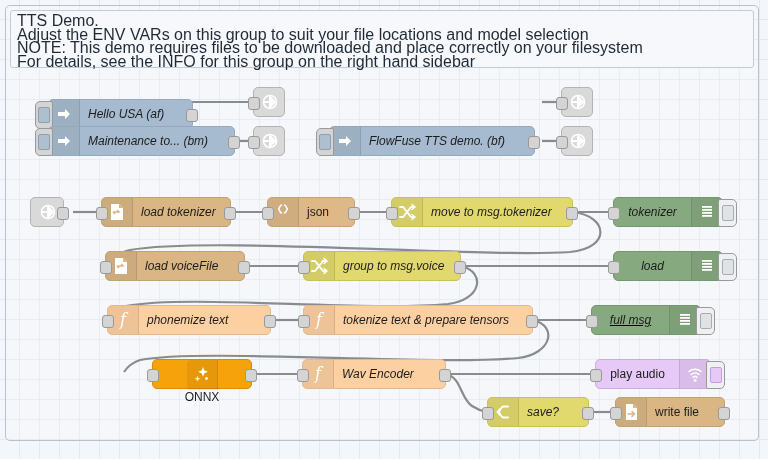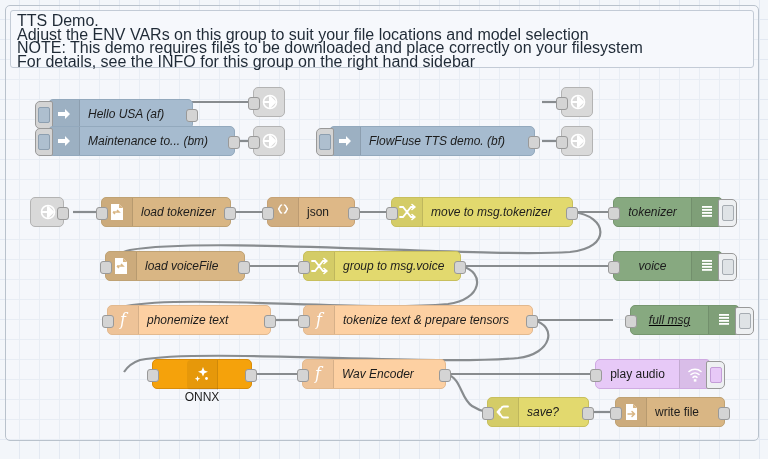--- a/index.html
+++ b/index.html
@@ -333,21 +333,21 @@
         <path d="M2 4h3l8 10h3M2 14h3l8-10h3" stroke="#fff" stroke-width="1.8" fill="none" stroke-linecap="round"></path>
         <path d="M14 1.5L17 4l-3 2.5M14 11.5L17 14l-3 2.5" stroke="#fff" stroke-width="1.6" fill="none" stroke-linecap="round" stroke-linejoin="round"></path>
       </svg>
     </span>
     <span class="lbl italic">group to msg.voice</span>
     <span class="port out"></span>
   </div>
 
   <div class="node n-debug" style="left:613px;top:251px;width:110px;">
     <span class="port in"></span>
-    <span class="lbl italic center">voice</span>
+    <span class="lbl italic center">load</span>
     <span class="ico right">
       <svg width="14" height="16" viewBox="0 0 14 16">
         <g fill="#fff">
             <rect x="2" y="2" width="10" height="1.8"></rect>
             <rect x="2" y="5" width="10" height="1.8"></rect>
         <rect x="2" y="8" width="10" height="1.8"></rect>
             <rect x="2" y="11" width="10" height="1.8"></rect>
           </g>
       </svg>
     </span>
@@ -371,21 +371,21 @@
     <span class="port in"></span>
     <span class="ico">
       <svg width="14" height="18" viewBox="0 0 14 18">
         <text x="7" y="14" font-family="DejaVu Serif, serif" font-size="16" font-style="italic" fill="#fff" text-anchor="middle">f</text>
       </svg>
     </span>
     <span class="lbl italic">tokenize text &amp; prepare tensors</span>
     <span class="port out"></span>
   </div>
 
-  <div class="node n-debug" style="left:630px;top:305px;width:110px;text-decoration:underline;">
+  <div class="node n-debug" style="left:591px;top:305px;width:110px;text-decoration:underline;">
     <span class="port in"></span>
     <span class="lbl italic center">full msg</span>
     <span class="ico right">
       <svg width="14" height="16" viewBox="0 0 14 16">
         <g fill="#fff">
             <rect x="2" y="2" width="10" height="1.8"></rect>
             <rect x="2" y="5" width="10" height="1.8"></rect>
         <rect x="2" y="8" width="10" height="1.8"></rect>
             <rect x="2" y="11" width="10" height="1.8"></rect>
           </g>

